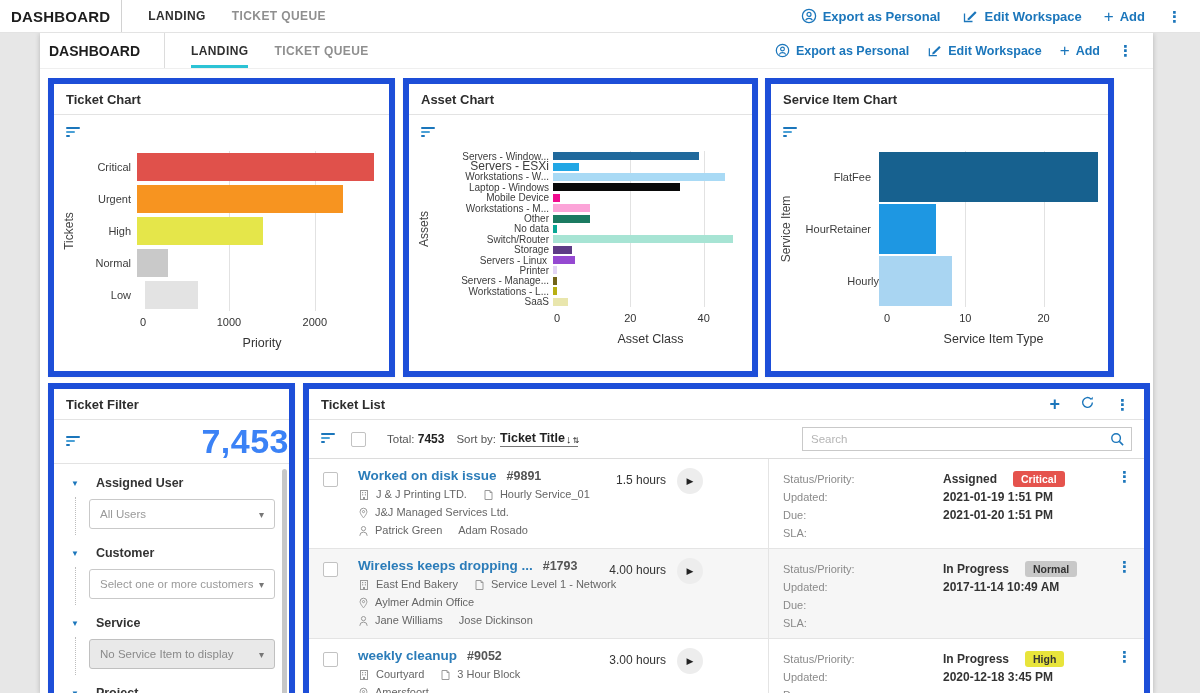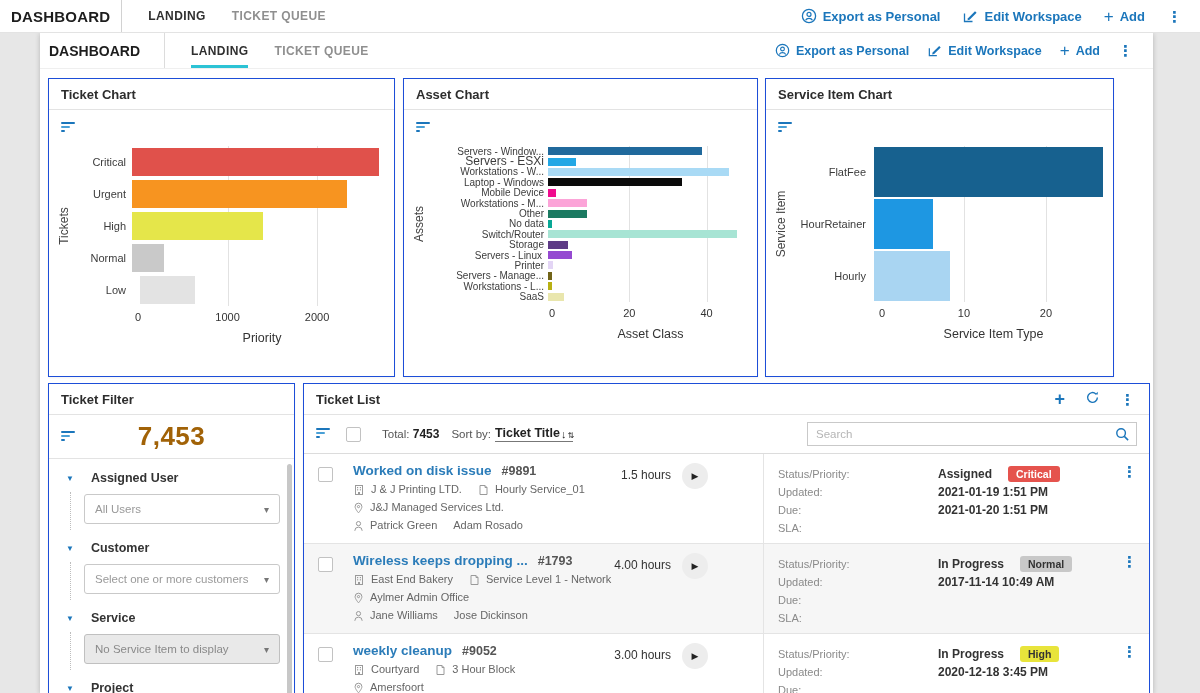--- a/index.html
+++ b/index.html
@@ -27,21 +27,21 @@
   .ph-title{display:flex;align-items:center;padding:0 24px 0 9px;font-size:14px;font-weight:700;color:#1d1d1d;
     border-right:1px solid #dcdcdc;}
   .ph-tab{margin-left:26px;display:flex;align-items:center;font-size:12px;font-weight:700;color:#2f2f2f;
     border-bottom:3px solid transparent;padding-top:3px;letter-spacing:.4px;cursor:default;}
   .ph-tab.active{border-bottom-color:#2cc3d5;}
   .ph-tab.inactive{color:#8f8f8f;font-weight:600;}
   .panel-header .actions{padding-right:20px;gap:18px;}
   .panel-header .act{font-size:12.5px;}
 
   
-  .card{position:absolute;background:#fff;border:1px solid #1d4ed8;box-shadow:0 1px 2px rgba(0,0,0,.05);}
+  .card{position:absolute;background:#fff;border:6px solid #1d4ed8;box-shadow:0 1px 2px rgba(0,0,0,.05);}
   .card-header{height:31px;border-bottom:1px solid #e3e3e3;display:flex;align-items:center;
     padding:0 12px;font-size:13px;font-weight:700;color:#2d2d2d;}
   #chart-card-0{left:8px;top:45px;width:347px;height:299px;}
   #chart-card-1{left:363px;top:45px;width:355px;height:299px;}
   #chart-card-2{left:725px;top:45px;width:349px;height:299px;}
   #filter-card{left:8px;top:350px;width:247px;height:520px;}
   #list-card{left:263px;top:350px;width:847px;height:520px;}
 
   .funnel{position:relative;width:15px;height:12px;flex:none;cursor:pointer;}
   .funnel i{display:block;height:2px;margin-bottom:2px;background:#1b76bb;border-radius:1px;}
@@ -60,21 +60,21 @@
   .cbar{position:absolute;left:0;top:50%;transform:translateY(-50%);}
   .ylabel-box{position:absolute;display:flex;align-items:center;justify-content:center;}
   .ylabel-box span{transform:rotate(-90deg);white-space:nowrap;font-size:12px;color:#444;}
   .xticks{position:relative;height:16px;}
   .xtick{position:absolute;top:5px;transform:translateX(-50%);font-size:11px;color:#333;}
   .xlabel{font-size:12.5px;color:#333;text-align:center;margin-top:9px;}
 
   
   .count-row{height:44px;border-bottom:1px solid #e3e3e3;display:flex;align-items:center;position:relative;}
   .count-row .funnel{position:absolute;left:12px;}
-  .big-count{flex:1;text-align:center;font-size:26px;font-weight:700;color:#a16207;letter-spacing:.5px;}
+  .big-count{flex:1;text-align:right;font-size:34px;font-weight:700;color:#3b82f6;letter-spacing:.5px;}
   .fsections{position:absolute;left:0;right:0;top:76px;bottom:0;overflow:hidden;}
   .fsec-head{display:flex;align-items:center;padding:11px 0 7px 17px;}
   .fsec-tri{color:#1b76bb;font-size:8px;flex:none;cursor:pointer;}
   .fsec-label{margin-left:17px;font-size:12.5px;font-weight:700;color:#333;}
   .fsec-body{margin-left:21px;border-left:1px dotted #bdbdbd;padding:2px 14px 6px 13px;}
   .fselect{height:30px;border:1px solid #c9c9c9;border-radius:3px;background:#fff;display:flex;
     align-items:center;padding:0 10px;font-size:11.5px;color:#999;cursor:pointer;}
   .fselect.disabled{background:#e9e9e9;border-color:#c0c0c0;color:#8a8a8a;}
   .fselect .chev{margin-left:auto;color:#777;font-size:10px;}
   .fscrollbar{position:absolute;right:2px;top:80px;width:5px;height:300px;background:#c7c7c7;border-radius:3px;}
@@ -386,21 +386,21 @@
                   <div class="cbar" style="width: 99.2647%; height: 50px; background: rgb(23, 97, 143);"></div>
                 </div>
               </div>
               <div class="crow" style="height: 52px;">
                 <div class="clabel" style="margin-left: 14px; width: 82px; padding-right: 8px; font-size: 11px; line-height: 12px;">HourRetainer</div>
                 <div class="ctrack">
                   <div class="cbar" style="width: 25.7353%; height: 50px; background: rgb(30, 151, 226);"></div>
                 </div>
               </div>
               <div class="crow" style="height: 52px;">
-                <div class="clabel" style="margin-left: 14px; width: 82px; padding-right: 8px; font-size: 11px; line-height: 12px;">Hourly</div>
+                <div class="clabel" style="margin-left: 14px; width: 82px; font-size: 11px; line-height: 12px;">Hourly</div>
                 <div class="ctrack">
                   <div class="cbar" style="width: 33.0882%; height: 50px; background: rgb(169, 213, 242);"></div>
                 </div>
               </div>
             </div>
             <div class="xticks" style="margin-left: 104px;">
               <span class="xtick" style="left: 0%;">0</span>
               <span class="xtick" style="left: 36.7647%;">10</span>
               <span class="xtick" style="left: 73.5294%;">20</span>
             </div>

